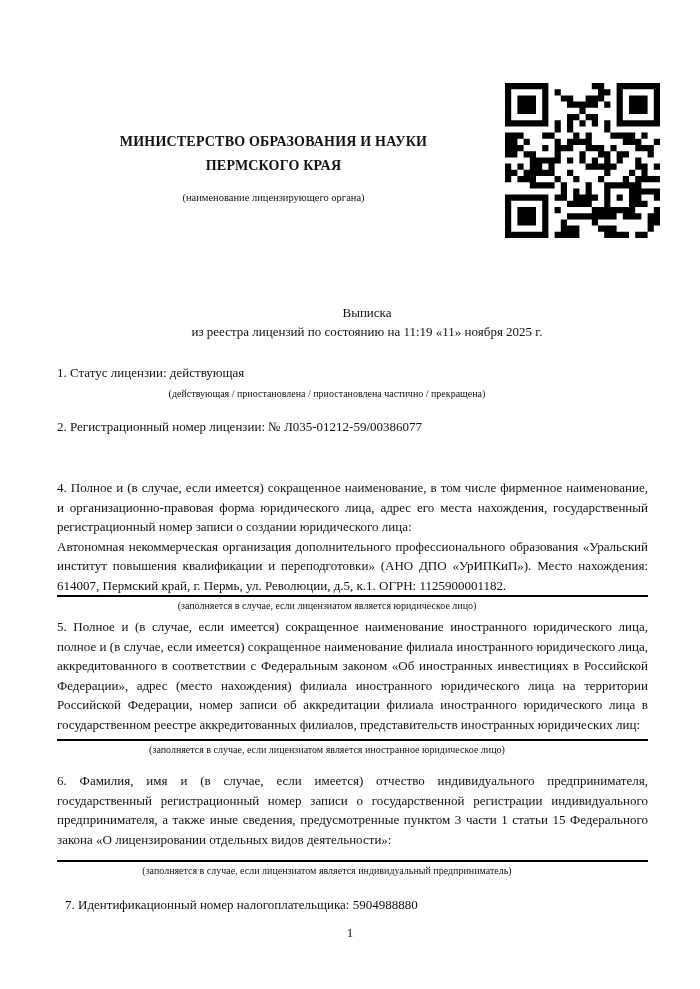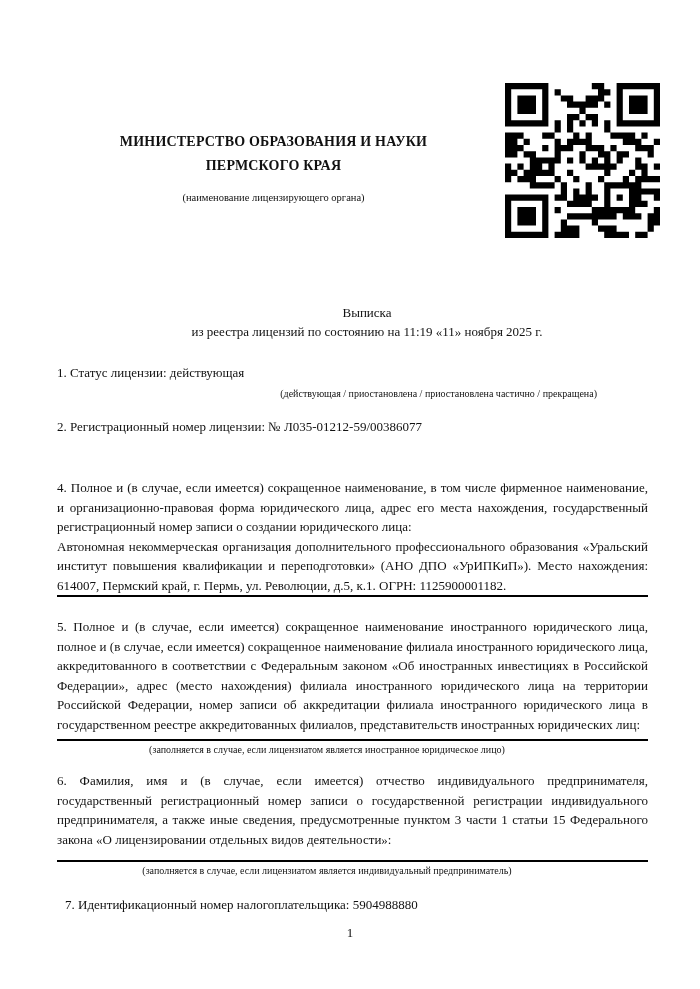--- a/index.html
+++ b/index.html
@@ -27,21 +27,21 @@
   .f3{top:450px;}
   .f4{top:478px;}
   .f5{top:617px;}
   .f6{top:771px;}
   .f7{top:895px;margin-left:8px;}
   .just{text-align:justify;}
   .answer-line{border-top:2px solid #000;height:0;width:591px;}
   .gap5{margin-top:5px;}
   .gap11{margin-top:11px;}
   .fill-caption{width:540px;text-align:center;font-size:10px;line-height:14px;margin-top:2px;}
-  .status-caption{width:540px;text-align:right;font-size:10px;line-height:14px;margin-top:4px;}
+  .status-caption{width:540px;text-align:center;font-size:10px;line-height:14px;margin-top:4px;}
   .page-number{left:0;top:924px;width:700px;text-align:center;font-size:13px;line-height:18px;}
 </style>
 </head>
 <body>
 
 <div class="page">
 
   <div class="abs ministry-block">
     <div class="ministry-name">
       <div>МИНИСТЕРСТВО ОБРАЗОВАНИЯ И НАУКИ</div>
@@ -64,20 +64,21 @@
     <div class="status-caption">(действующая / приостановлена / приостановлена частично / прекращена)</div>
   </div>
 
   <div class="abs field f2">2. Регистрационный номер лицензии: № Л035-01212-59/00386077</div>
 
 
   <div class="abs field f4">
     <div class="just">4. Полное и (в случае, если имеется) сокращенное наименование, в том числе фирменное наименование, и организационно-правовая форма юридического лица, адрес его места нахождения, государственный регистрационный номер записи о создании юридического лица:</div>
     <div class="just">Автономная некоммерческая организация дополнительного профессионального образования «Уральский институт повышения квалификации и переподготовки» (АНО ДПО «УрИПКиП»). Место нахождения: 614007, Пермский край, г. Пермь, ул. Революции, д.5, к.1. ОГРН: 1125900001182.</div>
     <div class="answer-line"></div>
+    <div class="fill-caption">(заполняется в случае, если лицензиатом является юридическое лицо)</div>
   </div>
 
   <div class="abs field f5">
     <div class="just">5. Полное и (в случае, если имеется) сокращенное наименование иностранного юридического лица, полное и (в случае, если имеется) сокращенное наименование филиала иностранного юридического лица, аккредитованного в соответствии с Федеральным законом «Об иностранных инвестициях в Российской Федерации», адрес (место нахождения) филиала иностранного юридического лица на территории Российской Федерации, номер записи об аккредитации филиала иностранного юридического лица в государственном реестре аккредитованных филиалов, представительств иностранных юридических лиц:</div>
     <div class="answer-line gap5"></div>
     <div class="fill-caption">(заполняется в случае, если лицензиатом является иностранное юридическое лицо)</div>
   </div>
 
   <div class="abs field f6">
     <div class="just">6. Фамилия, имя и (в случае, если имеется) отчество индивидуального предпринимателя, государственный регистрационный номер записи о государственной регистрации индивидуального предпринимателя, а также иные сведения, предусмотренные пунктом 3 части 1 статьи 15 Федерального закона «О лицензировании отдельных видов деятельности»:</div>

